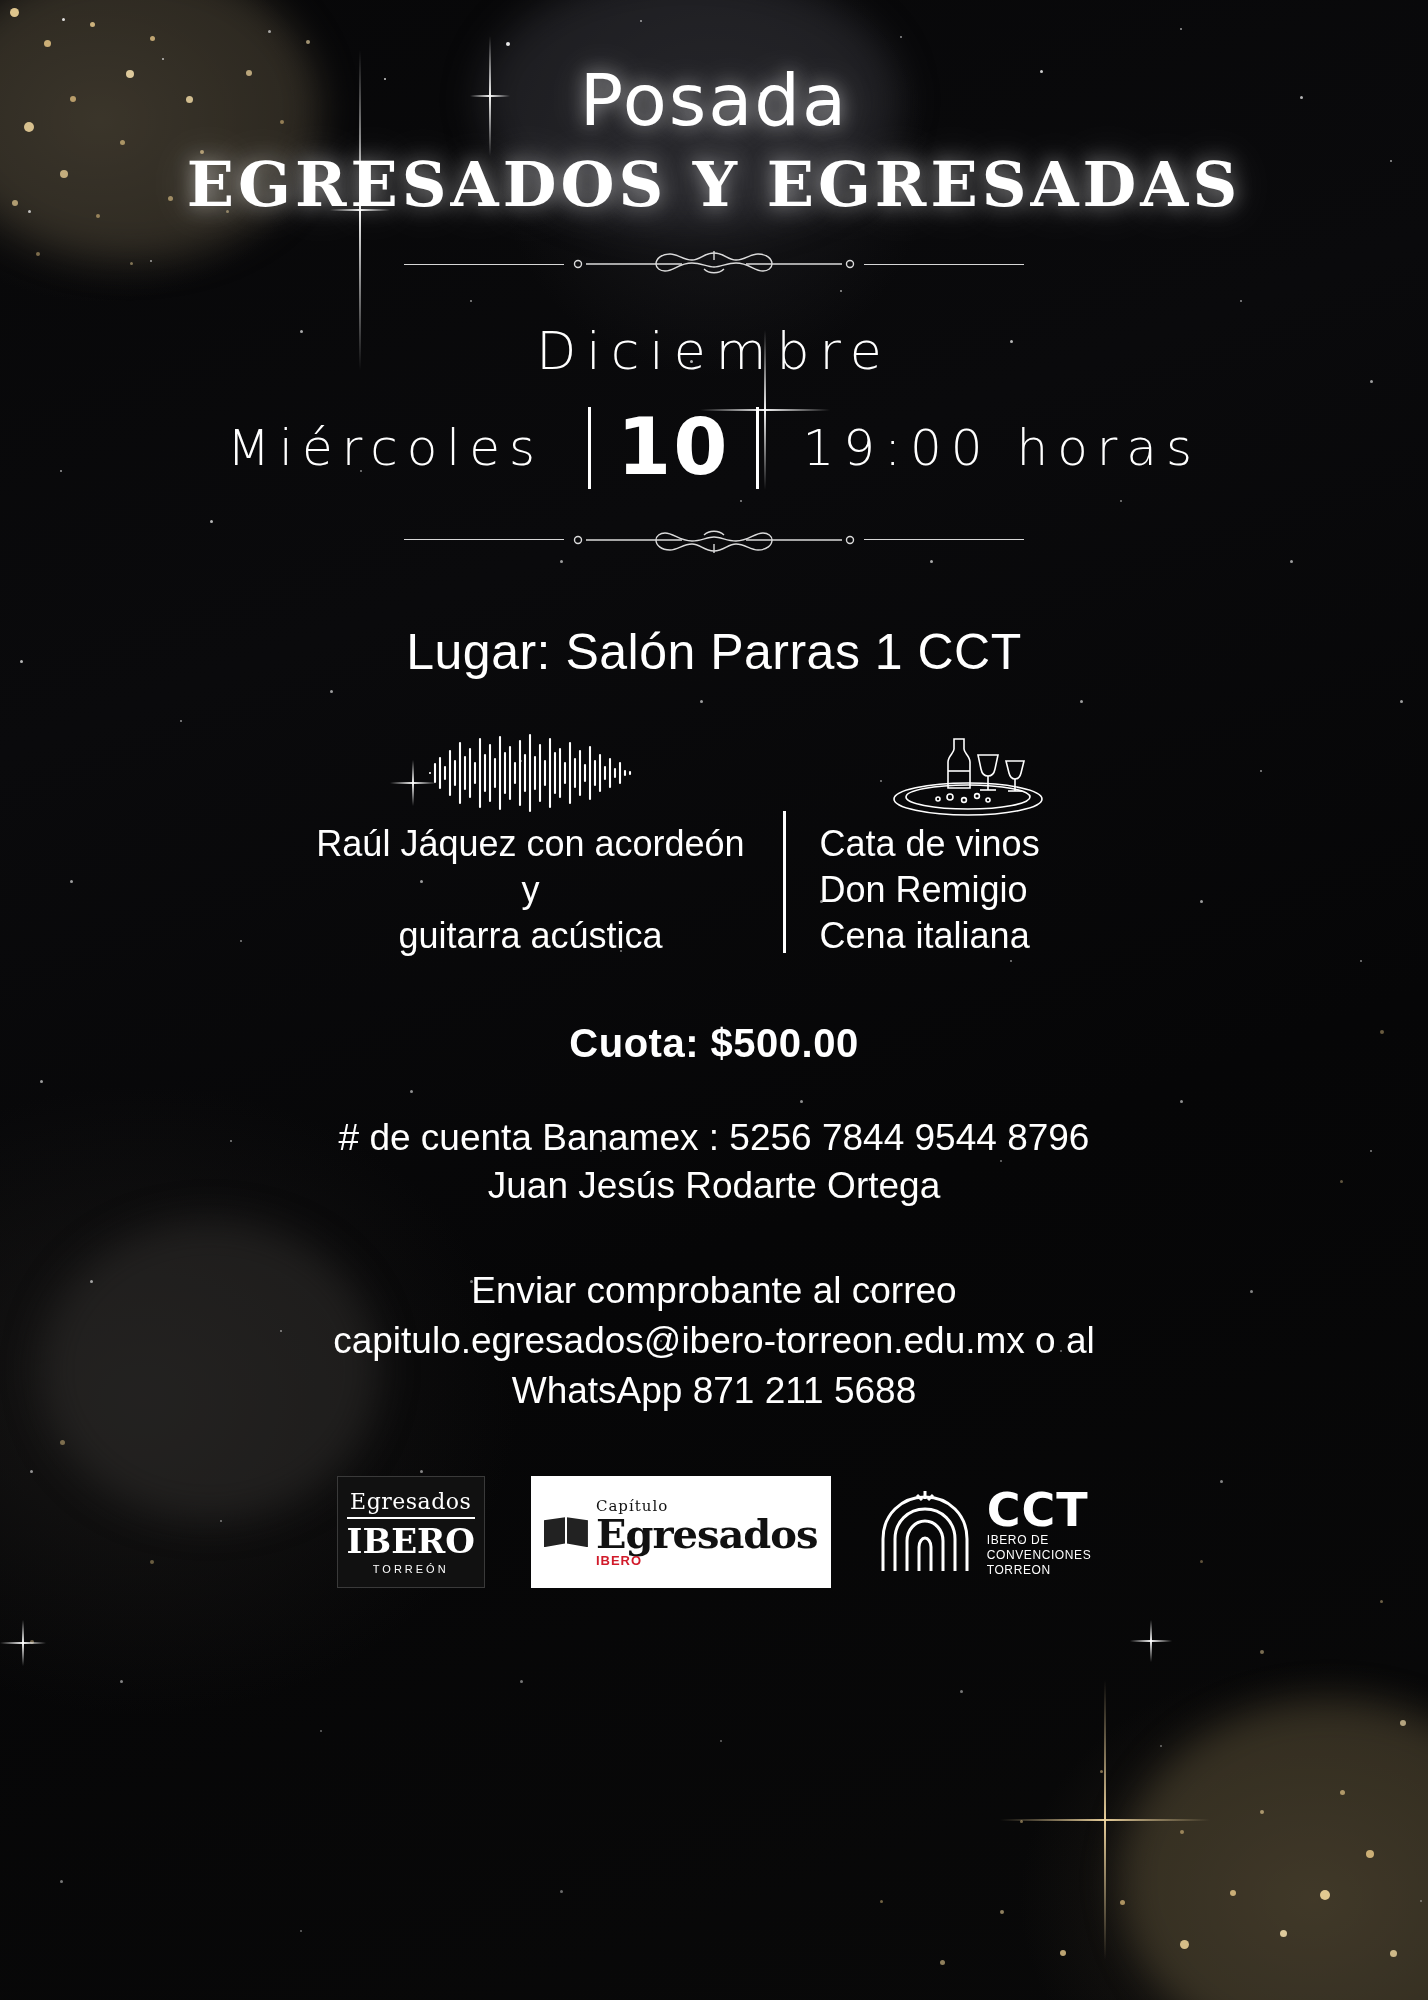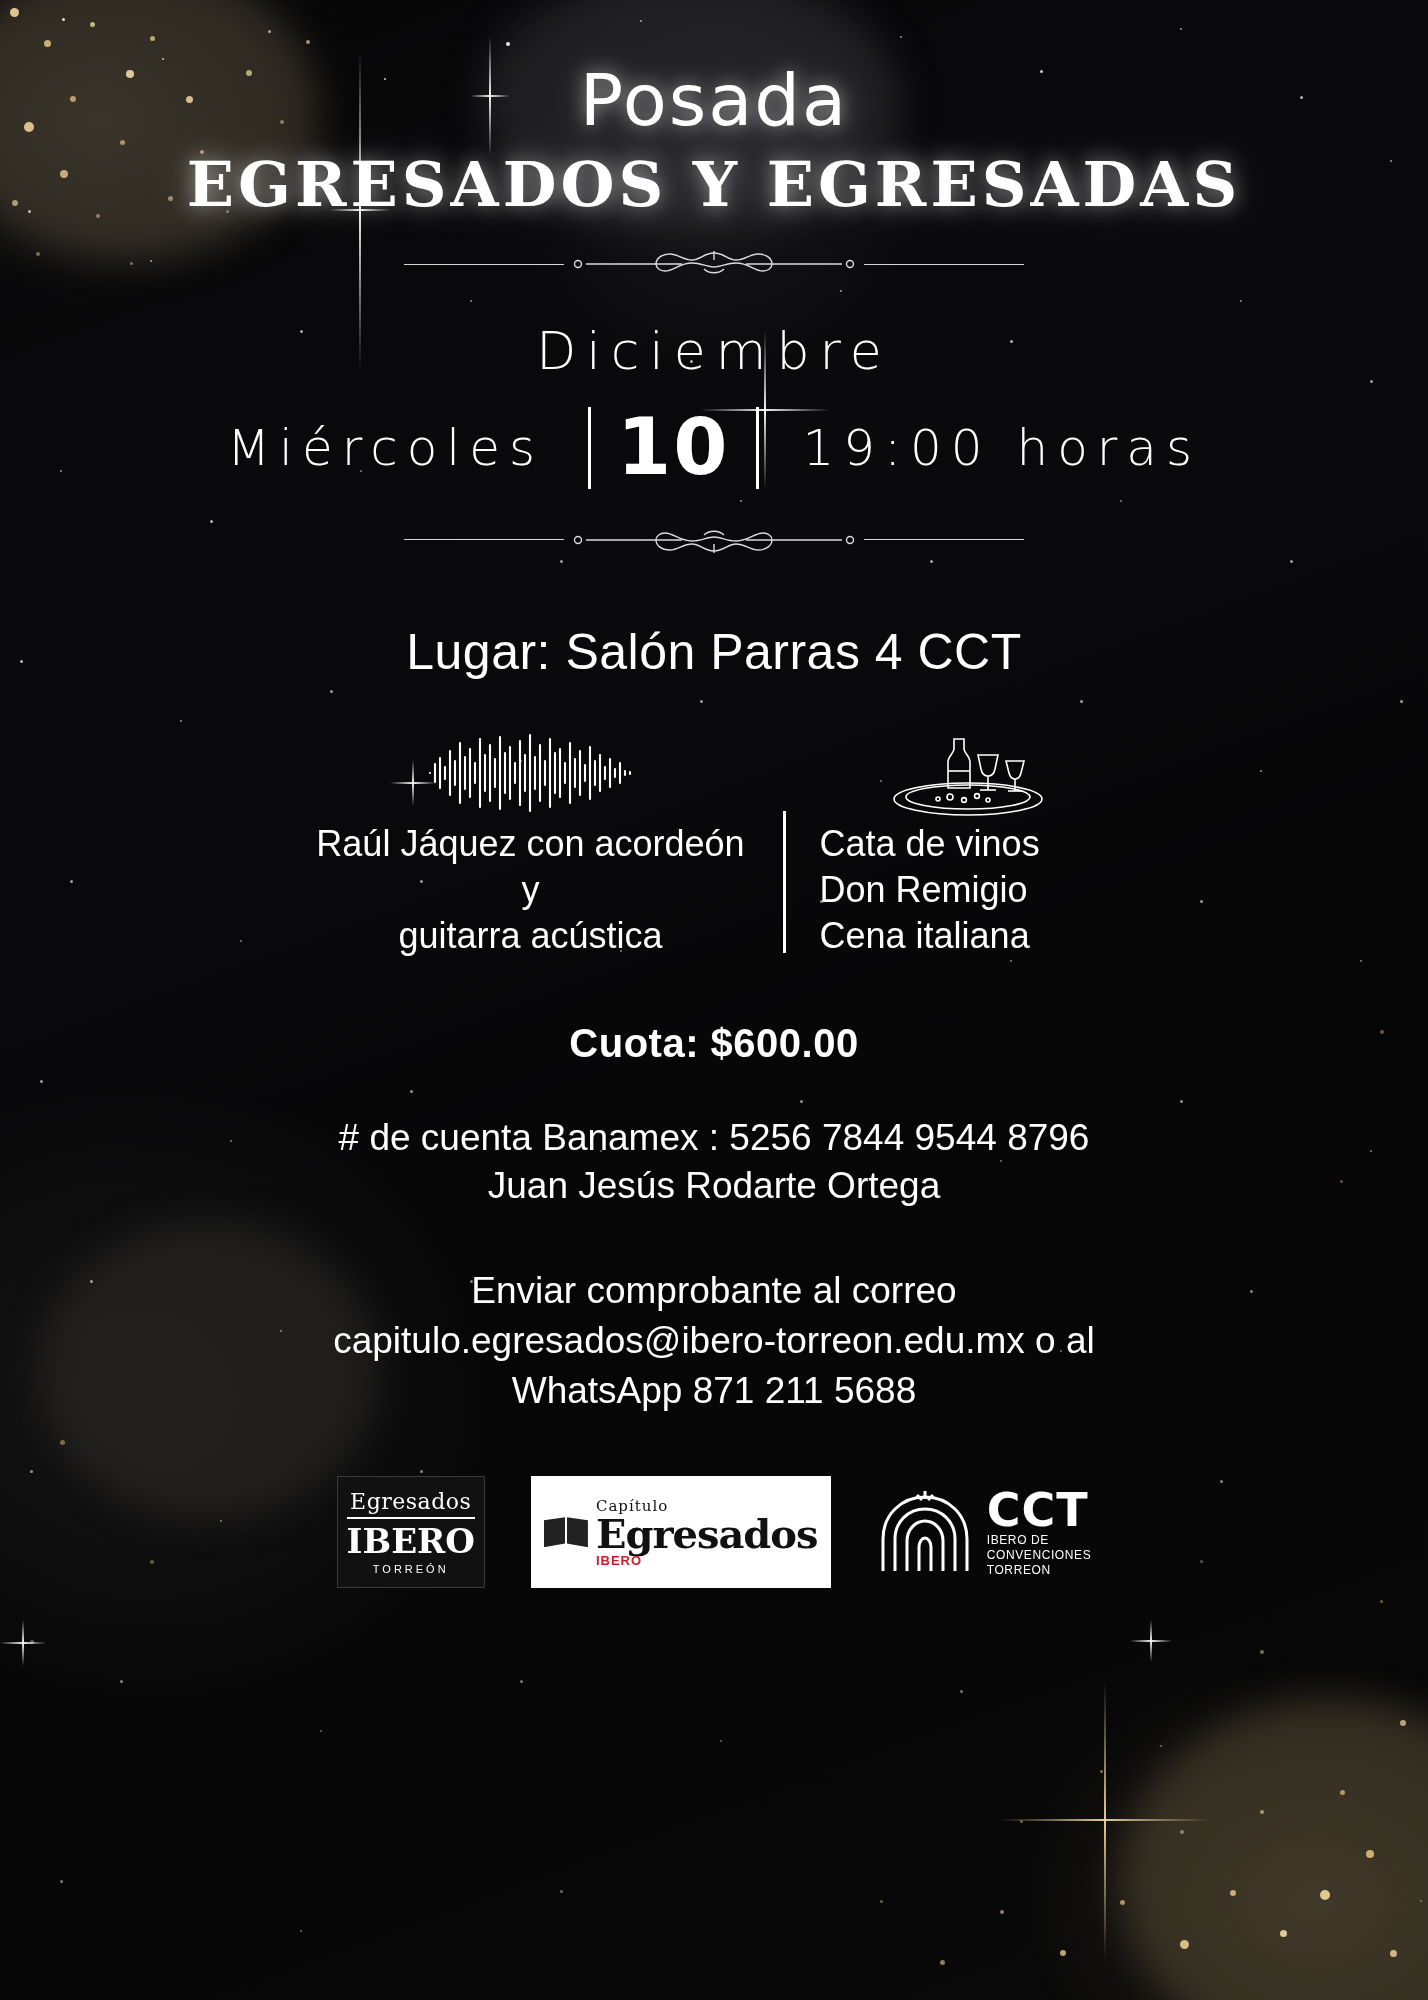--- a/index.html
+++ b/index.html
@@ -441,21 +441,21 @@
         <path d="M22 17 H118"></path>
         <path d="M182 17 H278"></path>
         <path d="M150 28 c-10 0 -14 -7 -22 -7 -9 0 -14 6 -22 6 -9 0 -14 -5 -14 -10 0 -4 4 -7 9 -7 9 0 14 8 27 8 9 0 15 -4 22 -4"></path>
         <path d="M150 28 c10 0 14 -7 22 -7 9 0 14 6 22 6 9 0 14 -5 14 -10 0 -4 -4 -7 -9 -7 -9 0 -14 8 -27 8 -9 0 -15 -4 -22 -4"></path>
         <path d="M150 30 v-9"></path>
         <path d="M140 12 c5 -5 15 -5 20 0"></path>
       </svg>
       <div class="line"></div>
     </div>
 
-    <div class="place">Lugar: Salón Parras 4 CCT</div>
+    <div class="place">Lugar: Salón Parras 1 CCT</div>
 
     <div class="cols">
       <div class="col left">
         <div class="icon-wrap">
           <svg width="210" height="80" viewBox="0 0 210 80">
             <g stroke="#ffffff" stroke-width="2.1" stroke-linecap="round">
               <line x1="4" y1="40" x2="4" y2="40"></line>
               <line x1="9" y1="31" x2="9" y2="49"></line>
               <line x1="14" y1="25" x2="14" y2="55"></line>
               <line x1="19" y1="34" x2="19" y2="46"></line>
@@ -532,21 +532,21 @@
           </svg>
         </div>
         <div class="col-text">
           <div>Cata de vinos</div>
           <div>Don Remigio</div>
           <div>Cena italiana</div>
         </div>
       </div>
     </div>
 
-    <div class="fee">Cuota: $600.00</div>
+    <div class="fee">Cuota: $500.00</div>
 
     <div class="bank">
       <div># de cuenta Banamex : 5256 7844 9544 8796</div>
       <div>Juan Jesús Rodarte Ortega</div>
     </div>
 
     <div class="send">
       <div>Enviar comprobante al correo</div>
       <div>capitulo.egresados@ibero-torreon.edu.mx o al</div>
       <div>WhatsApp 871 211 5688</div>

